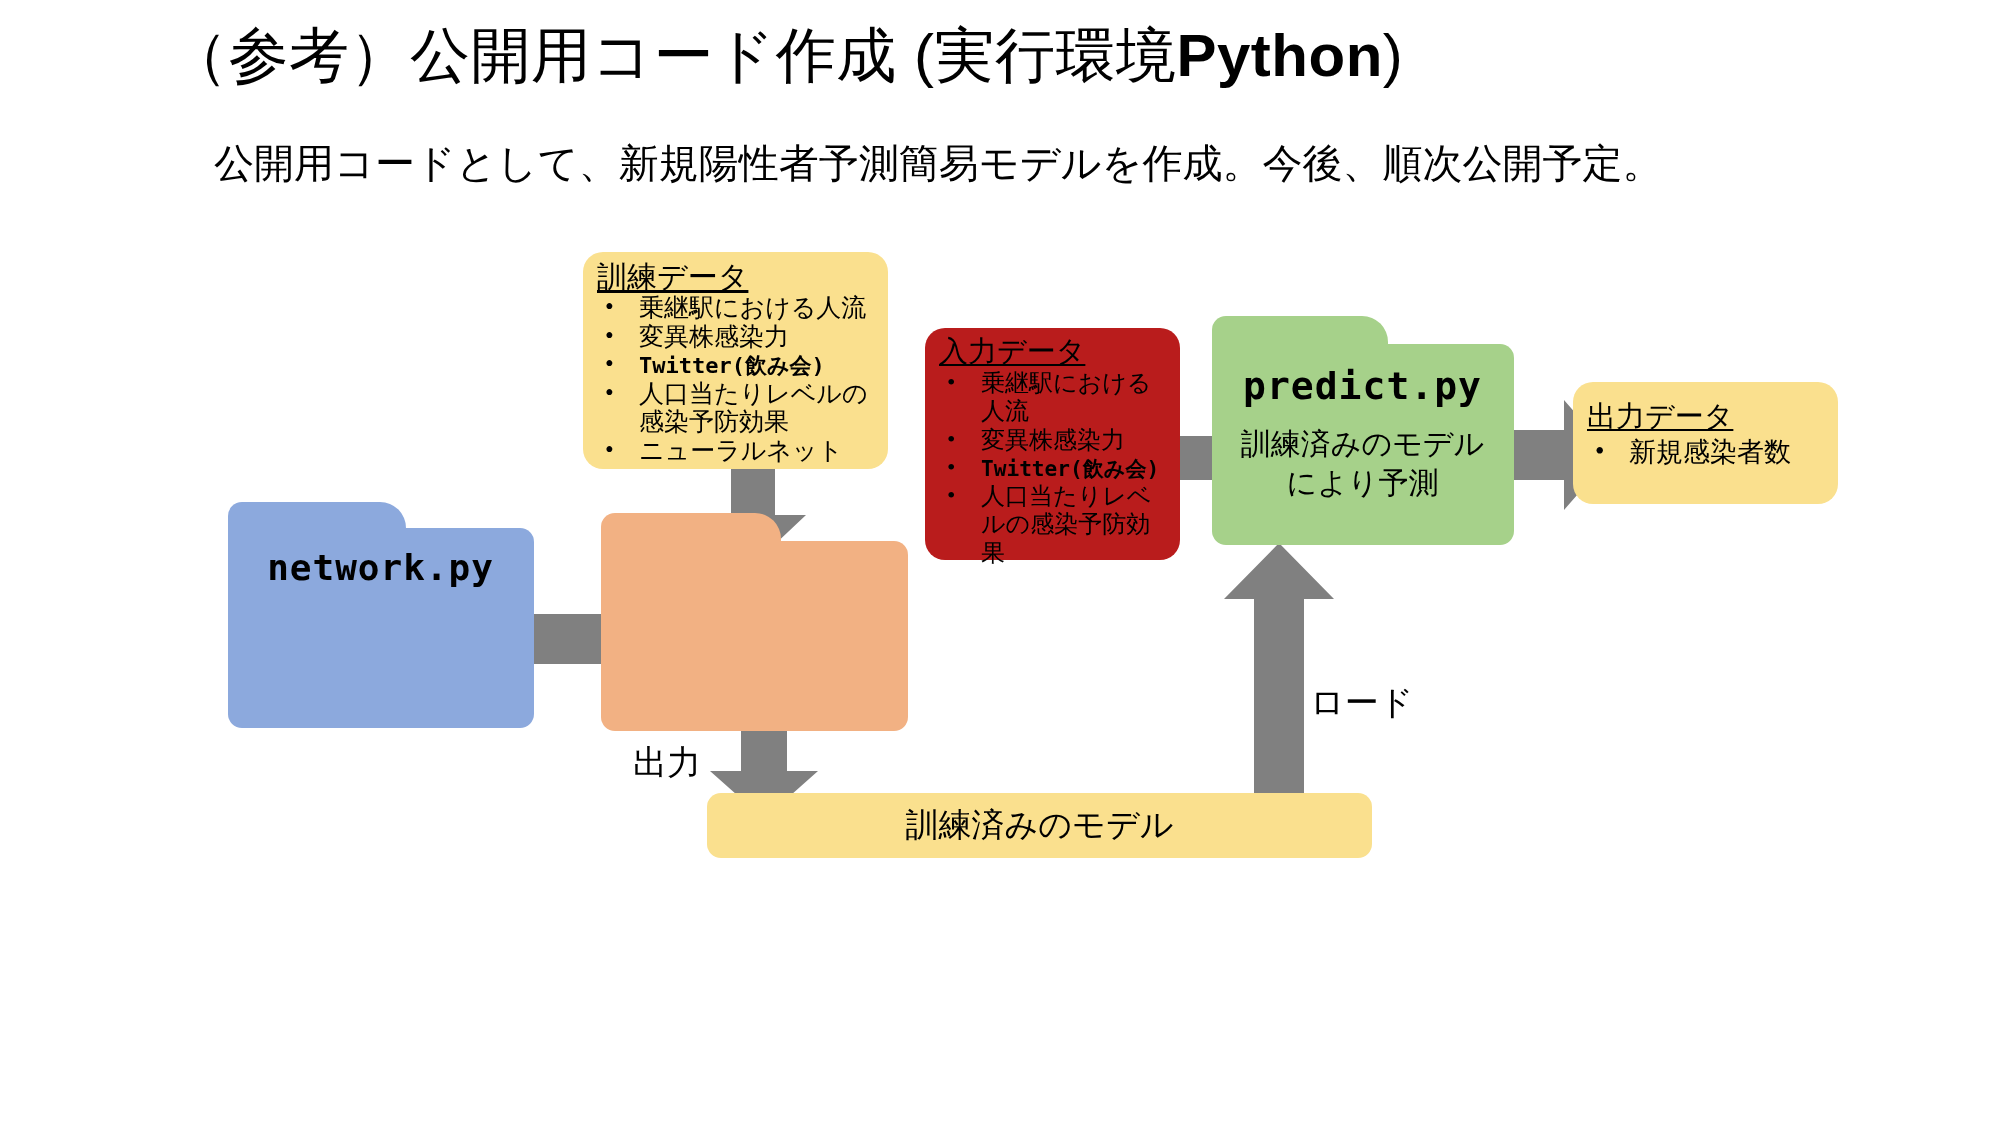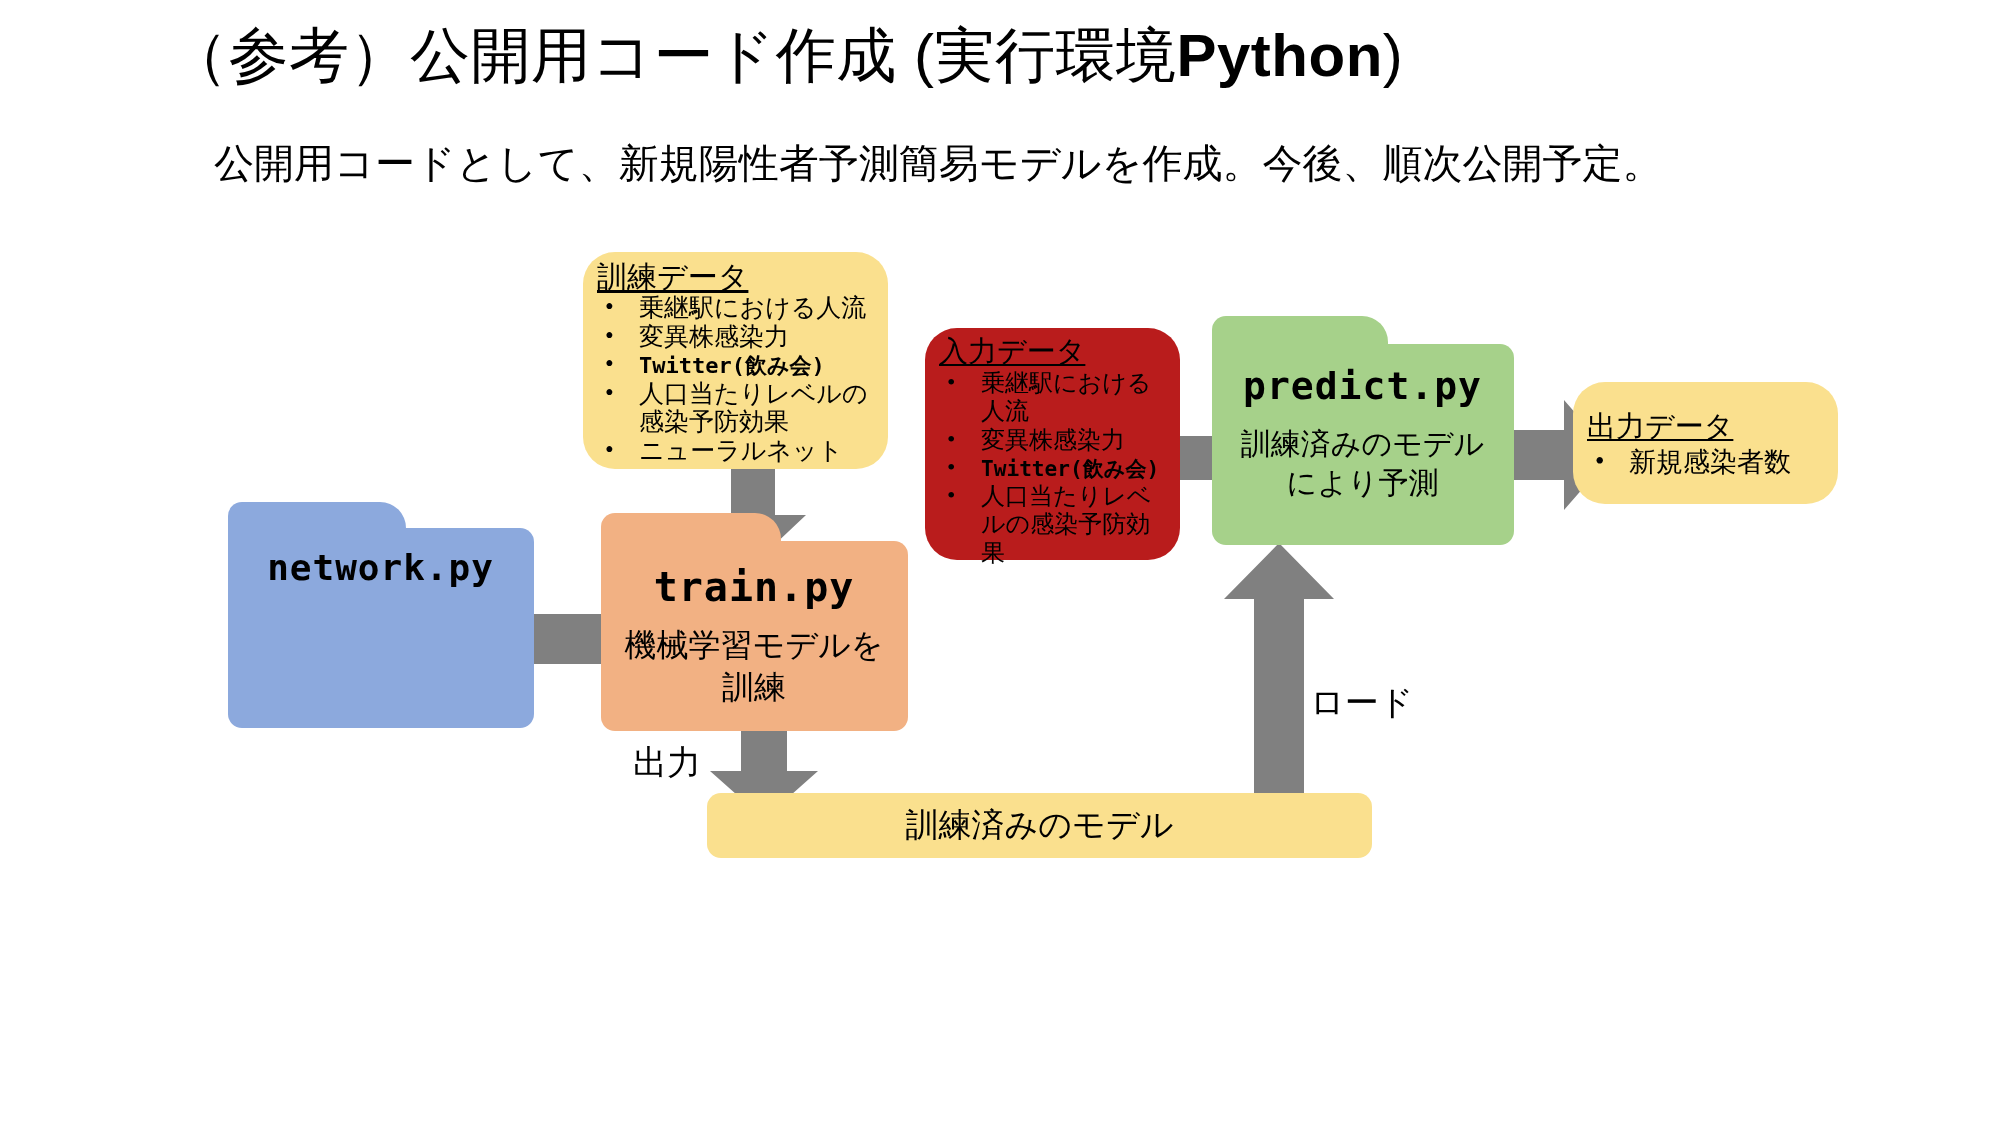--- a/index.html
+++ b/index.html
@@ -76,21 +76,21 @@
     letter-spacing: 1px;
   }
   .folder .file-desc {
     font-family: "Liberation Serif", "DejaVu Serif", serif;
   }
 
   
   .data-box {
     position: absolute;
     box-sizing: border-box;
-    border-radius: 32px;
+    border-radius: 20px;
     padding: 8px 10px 8px 14px;
   }
   .data-box .data-title {
     text-decoration: underline;
     text-underline-offset: 3px;
     white-space: nowrap;
   }
   .data-box ul {
     margin: 0;
     padding: 0;
@@ -199,43 +199,38 @@
   <div class="data-box" style="left:925px; top:328px; width:255px; height:232px; background:#b91c1c;">
     <div class="data-title" style="font-size:29px; line-height:1.1; margin-bottom:1px;">入力データ</div>
     <ul style="font-size:24px; line-height:1.18;">
       <li>乗継駅における人流</li>
       <li>変異株感染力</li>
       <li><span class="mono-run">Twitter(飲み会)</span></li>
       <li>人口当たりレベルの感染予防効果</li>
     </ul>
   </div>
 
-  <div class="data-box" style="left:1573px; top:382px; width:265px; height:122px; background:#FAE08E; padding-top:28px;">
+  <div class="data-box" style="left:1573px; top:382px; width:265px; height:122px; background:#FAE08E; padding-top:18px;">
     <div class="data-title" style="font-size:29px; line-height:1.15; margin-bottom:3px;">出力データ</div>
     <ul style="font-size:27px; line-height:1.2;">
       <li>新規感染者数</li>
     </ul>
   </div>
 
   <div class="folder" style="left:228px; top:502px; width:306px; height:226px;">
     <div class="folder-tab" style="width:178px; height:40px; background:#8CA9DD;"></div>
     <div class="folder-body" style="top:26px; background:#8CA9DD; border-top-left-radius:0;"></div>
     <div class="folder-content" style="top:44px;">
       <div class="file-name" style="font-size:36px; line-height:1.2;">network.py</div>
     </div>
   </div>
 
   <div class="folder" style="left:601px; top:513px; width:307px; height:218px;">
     <div class="folder-tab" style="width:180px; height:42px; background:#F2B183;"></div>
     <div class="folder-body" style="top:28px; background:#F2B183; border-top-left-radius:0;"></div>
-    <div class="folder-content" style="top:50px;">
-      <div class="file-name" style="font-size:40px; line-height:1.2;">train.py</div>
-      <div class="file-desc" style="font-size:32px; line-height:1.3; margin-top:14px; white-space:pre-line;">機械学習モデルを
-訓練</div>
-    </div>
   </div>
 
   <div class="folder" style="left:1212px; top:316px; width:302px; height:229px;">
     <div class="folder-tab" style="width:176px; height:42px; background:#A6D18A;"></div>
     <div class="folder-body" style="top:28px; background:#A6D18A; border-top-left-radius:0;"></div>
     <div class="folder-content" style="top:48px;">
       <div class="file-name" style="font-size:38px; line-height:1.2;">predict.py</div>
       <div class="file-desc" style="font-size:30px; line-height:1.3; margin-top:14px; white-space:pre-line;">訓練済みのモデル
 により予測</div>
     </div>

